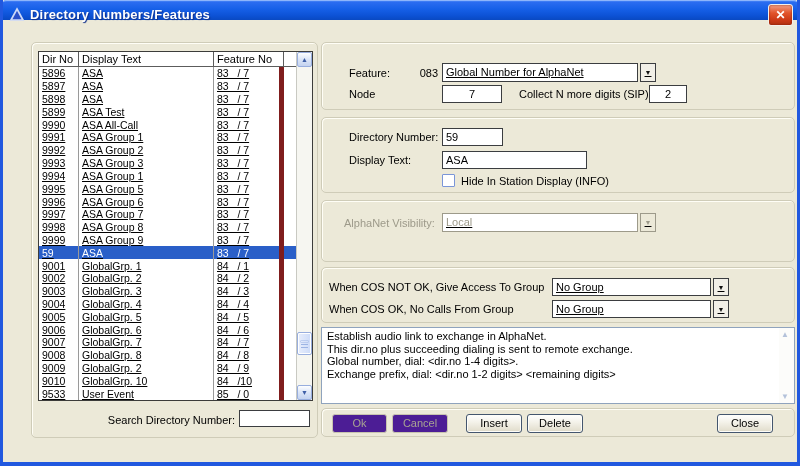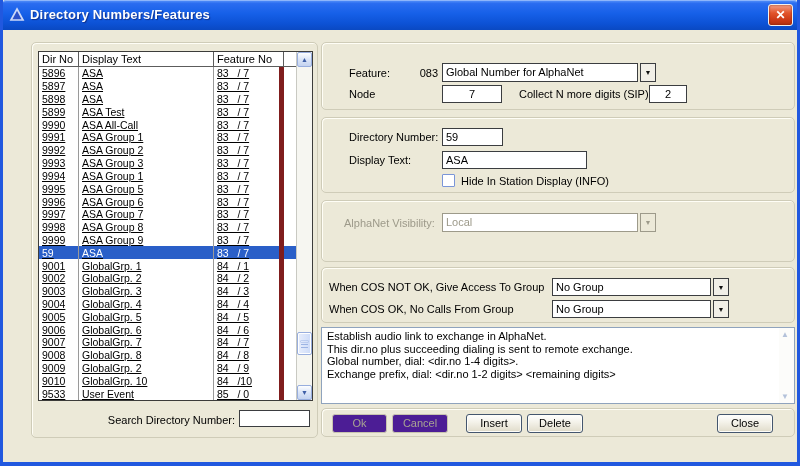--- a/index.html
+++ b/index.html
@@ -1,40 +1,40 @@
 <!DOCTYPE html>
 <html><head>
 <meta charset="utf-8">
 <style>
   * { margin:0; padding:0; box-sizing:border-box; }
   html,body { width:800px; height:466px; font-family:"Liberation Sans", sans-serif; }
   .window { position:relative; width:800px; height:466px; background:#ECE9D8; overflow:hidden;
             border-left:3px solid #2158DF; border-right:3px solid #2158DF; border-bottom:4px solid #2158DF;
             outline:1px solid #0A2AA0; }
   
-  .titlebar { position:absolute; left:-3px; top:0; width:800px; height:30px;
+  .titlebar { position:absolute; left:-3px; top:0; width:800px; height:20px;
     background:linear-gradient(180deg,#5a95fa 0%,#2a6cf0 12%,#1660e8 45%,#0c51d4 80%,#0a49c2 100%);
     border-radius:7px 7px 0 0; box-shadow:inset 0 1px 0 #8db5fb; }
   .title-icon { position:absolute; left:9px; top:7px; width:16px; height:16px; }
   .title-text { position:absolute; left:30px; top:7px; color:#fff; font-size:13px; font-weight:bold;
     text-shadow:1px 1px 1px #10308a; letter-spacing:.2px; }
   .close-btn { position:absolute; right:7px; top:4px; width:25px; height:22px; border-radius:3px;
     background:linear-gradient(180deg,#f0a088 0%,#e2542b 40%,#cc3916 75%,#b03010 100%);
     border:1px solid #f4f0ec; color:#fff; font-size:12px; font-weight:bold; text-align:center;
     line-height:20px; box-shadow:inset 0 0 2px #7e1d05; cursor:pointer; }
   
   .panel { position:absolute; border:1px solid #cfccb8; border-radius:5px;
            box-shadow:inset 1px 1px 0 #fffef6; }
   label, .lab { font-size:11px; color:#000; position:absolute; white-space:nowrap; }
   .lab.dis { color:#9d9a8a; }
   input.tbox { position:absolute; border:1px solid #3b3d40; background:#fff; font-family:"Liberation Sans",sans-serif;
     font-size:11px; padding:0 3px; height:18px; }
   .center { text-align:center; }
   
-  .combo { position:absolute; display:flex; height:19px; }
+  .combo { position:absolute; display:flex; height:19px;text-decoration:underline; }
   .combo .cfield { flex:1; border:1px solid #3b3d40; background:#fff; font-size:11px; padding:1px 3px;
     line-height:15px; white-space:nowrap; overflow:hidden; }
   .combo .cbtn { width:16px; margin-left:2px; border:1px solid #3b3d40; background:#f1efe7;
     font-size:7px; color:#111; display:flex; align-items:center; justify-content:center; cursor:pointer; }
   .combo.dis .cfield { border-color:#9d9a8a; color:#9d9a8a; }
   .combo.dis .cbtn { border-color:#9d9a8a; color:#9d9a8a; background:#ece9d8; }
   
   .listbox { position:absolute; left:35px; top:51px; width:275px; height:350px; background:#fff;
     border:1px solid #3c3c3a; display:flex; }
   .list-main { flex:1; display:flex; flex-direction:column; overflow:hidden; }

